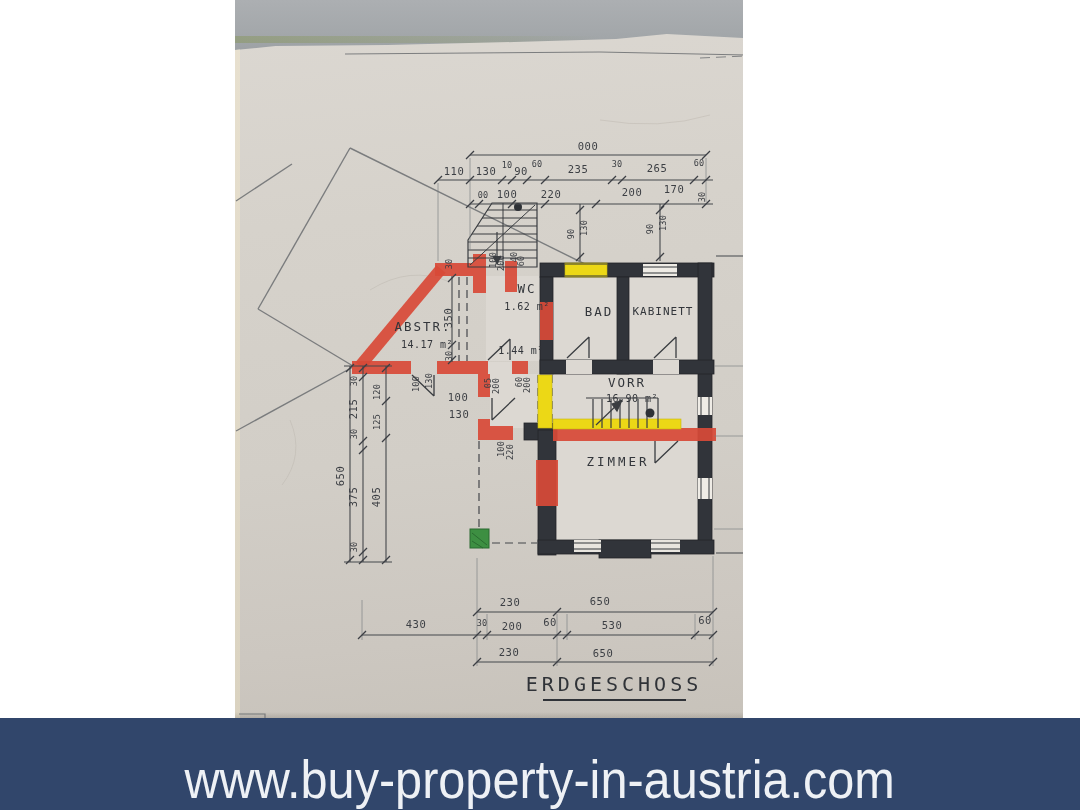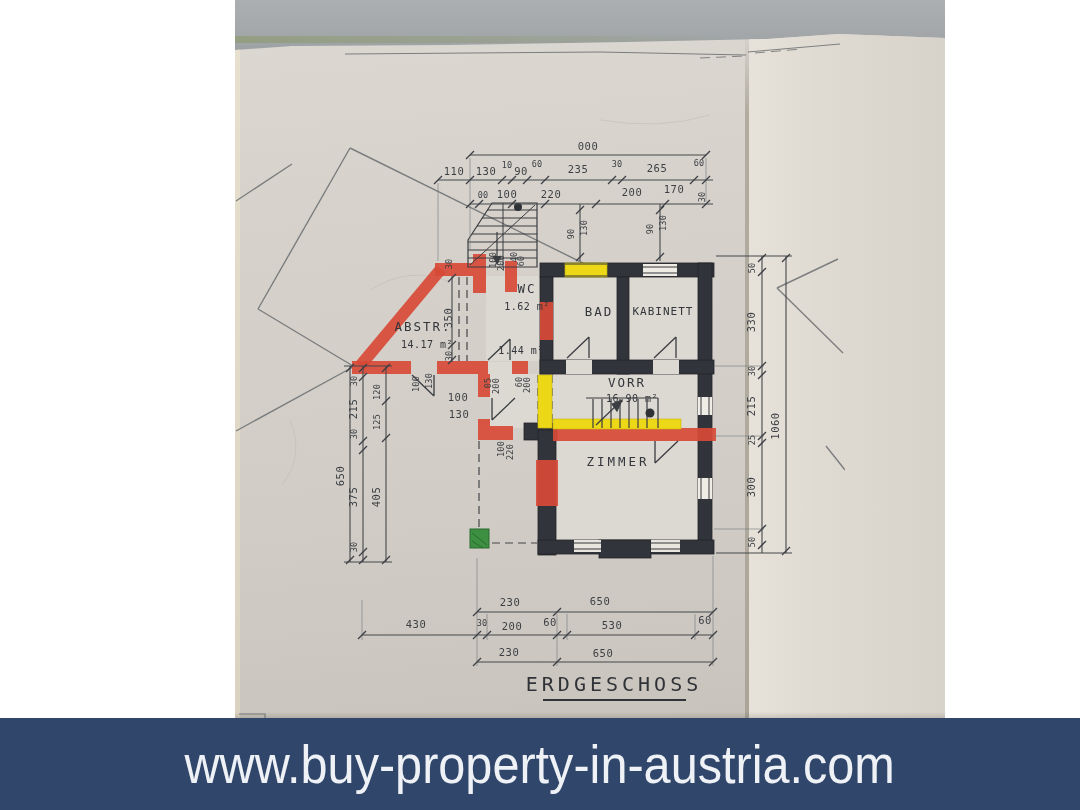--- a/index.html
+++ b/index.html
@@ -1,19 +1,19 @@
 <!DOCTYPE html>
 <html><head>
 <meta charset="utf-8">
 <style>
   html,body{margin:0;padding:0;background:#ffffff;}
   .stage{position:relative;width:1080px;height:810px;background:#ffffff;overflow:hidden;
          font-family:"DejaVu Sans","Liberation Sans",sans-serif;}
   
-  .photo{position:absolute;left:235px;top:0;width:710px;height:722px;background:#9ea2a5;overflow:hidden;}
+  .photo{position:absolute;left:235px;top:0;width:508px;height:722px;background:#9ea2a5;overflow:hidden;}
   .surface{position:absolute;top:0;left:0;right:0;height:62px;
            background:linear-gradient(180deg,#acafb2 0%,#a3a7aa 55%,#989da0 100%);}
   .green-strip{position:absolute;top:36px;left:0;width:72%;height:7px;
            background:linear-gradient(90deg,rgba(138,152,99,.55),rgba(138,152,99,.18) 75%,transparent);}
   .paper{position:absolute;inset:0;
          background:linear-gradient(175deg,#dcd8d2 0%,#d6d2cb 30%,#d2cec7 62%,#ccc7c0 86%,#c7c2ba 100%);
          clip-path:polygon(0 50px,8% 46px,30% 45px,55% 42px,75% 39px,85% 34px,100% 38px,100% 100%,0 100%);}
   .paper-left-edge{position:absolute;left:0;top:40px;bottom:0;width:5px;
          background:linear-gradient(180deg,#eae2cf,#ddd5c1);opacity:.85;}
   .fold-right{position:absolute;left:514px;right:0;top:0;bottom:0;
@@ -25,21 +25,21 @@
   .plan-svg{position:absolute;inset:0;}
   
   text{fill:#3c3f44;font-family:"DejaVu Sans Mono","Liberation Mono",monospace;}
   .dim{font-size:10.5px;letter-spacing:.5px;text-anchor:middle;}
   .dim-sm{font-size:8.5px;letter-spacing:.2px;text-anchor:middle;}
   .room{font-size:12.5px;letter-spacing:2px;text-anchor:middle;fill:#33363b;}
   .room-sm{font-size:10px;letter-spacing:.5px;text-anchor:middle;fill:#33363b;}
   .title-t{font-size:20px;letter-spacing:4px;text-anchor:middle;fill:#303338;}
   
   .banner{position:absolute;left:0;top:718px;width:1080px;height:92px;background:#31466b;
-          display:flex;align-items:center;justify-content:center;z-index:5;}
+          display:flex;align-items:flex-end;justify-content:center;z-index:5;}
   .banner span{color:#eef1f5;font-size:54px;font-family:"Liberation Sans",sans-serif;
           transform:scaleX(.9);white-space:nowrap;letter-spacing:0;}
 </style>
 </head>
 <body>
 
 <div class="stage">
 
   <div class="photo">
     <div class="surface"></div>

